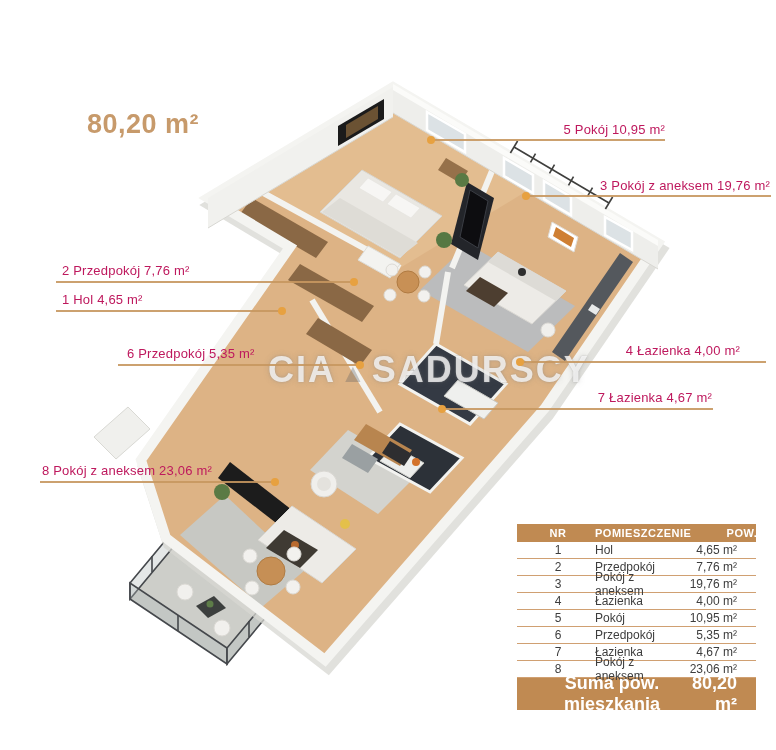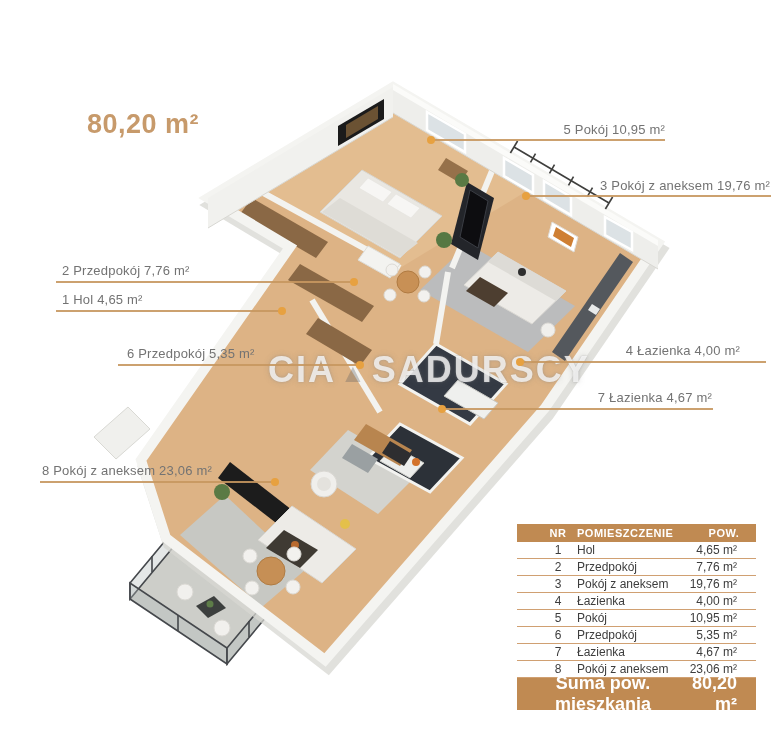--- a/index.html
+++ b/index.html
@@ -1,36 +1,36 @@
 <!DOCTYPE html>
 <html><head>
 <meta charset="utf-8">
 <style>
   html,body{margin:0;padding:0;background:#fff;}
   .stage{position:relative;width:776px;height:750px;overflow:hidden;background:#fff;
          font-family:"Liberation Sans",sans-serif;}
   .plan-svg{position:absolute;left:0;top:0;}
   .page-title{position:absolute;left:87px;top:109px;font-size:27px;font-weight:bold;
               color:#c79a6b;letter-spacing:.5px;}
-  .lbl{position:absolute;font-size:13px;color:#737373;white-space:nowrap;letter-spacing:.2px;}
+  .lbl{position:absolute;font-size:13px;color:#be185d;white-space:nowrap;letter-spacing:.2px;}
   .lbl-line{position:absolute;height:2px;background:#c6975f;opacity:.9;}
   .dot{position:absolute;width:8px;height:8px;border-radius:50%;background:#e7a140;
        margin-left:-4px;margin-top:-4px;}
   .watermark{position:absolute;left:268px;top:349px;font-size:36px;font-weight:bold;
              letter-spacing:2px;color:rgba(255,255,255,.75);white-space:nowrap;
              text-shadow:0 0 2px rgba(140,140,140,.55),0 0 6px rgba(120,120,120,.25);}
   .watermark .tri{font-size:26px;color:rgba(100,100,100,.35);margin:0 4px;text-shadow:none;}
   
   .areas-table{position:absolute;left:517px;top:524px;width:239px;font-size:12px;color:#3d3d3d;}
   .tr{display:flex;align-items:center;height:16px;border-bottom:1px solid #d0a072;}
   .th{background:#c08a52;color:#fff;height:18px;font-size:11px;font-weight:bold;
       letter-spacing:.5px;border-bottom:none;}
   .tf{background:#c08a52;color:#fff;font-weight:bold;height:32px;border-bottom:none;font-size:18px;}
   .c-nr{width:30px;text-align:center;flex:none;padding-left:26px;}
-  .c-room{flex:1;padding-left:4px;text-align:left;}
+  .c-room{flex:1;padding-left:4px;text-align:left;margin-left:18px;}
   .c-area{width:66px;text-align:right;padding-right:19px;flex:none;}
   .tf .c-room{text-align:center;padding-left:18px;}
 </style>
 </head>
 <body>
 
 <div class="stage">
 
   <svg class="plan-svg" width="776" height="750" viewBox="0 0 776 750">
 

